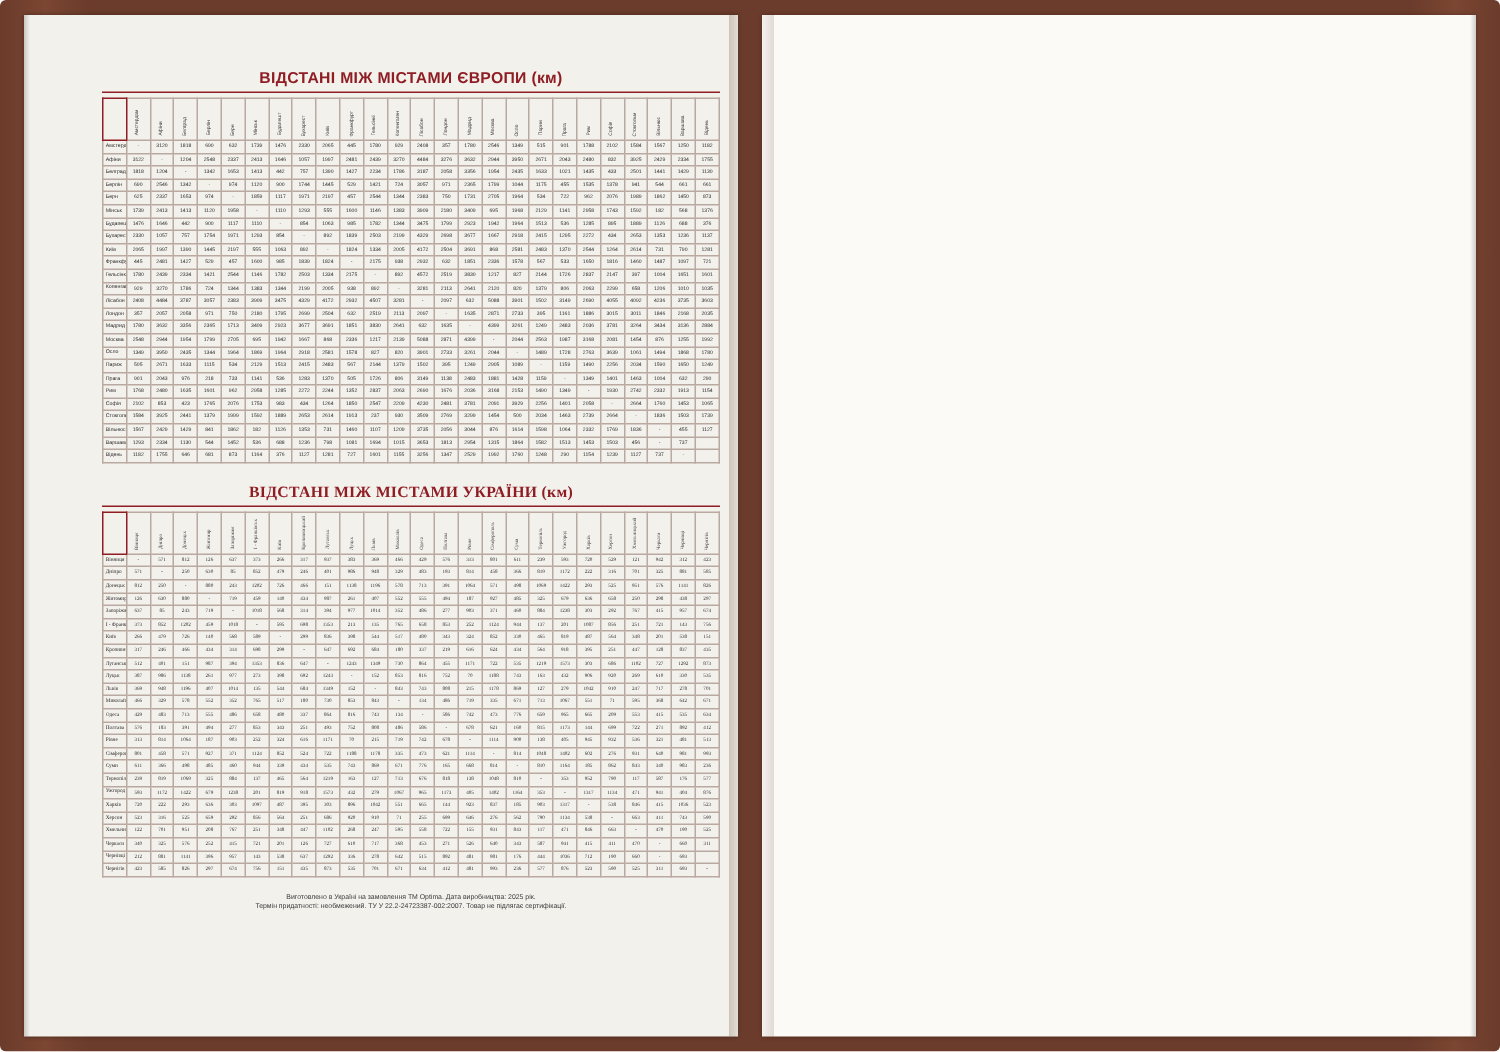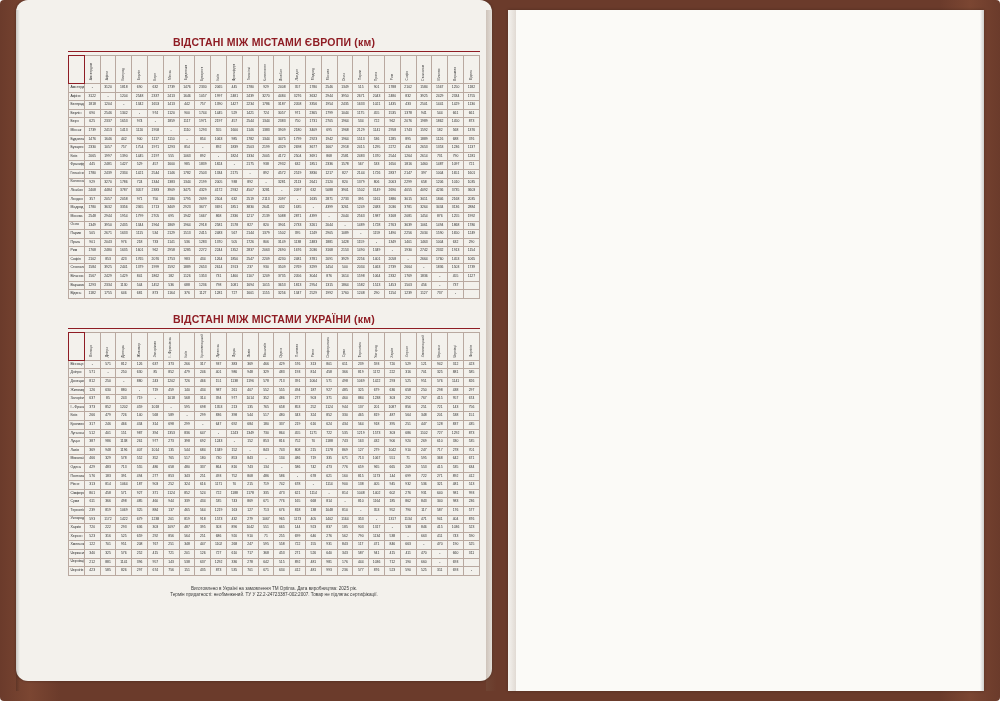--- a/index.html
+++ b/index.html
@@ -25,26 +25,25 @@
     left: 0; top: 0;
     width: 1000px;
     height: 701px;
     background: linear-gradient(90deg, #6b3b2b 0%, #7b4632 3%, #6b3b2b 6%, #6b3b2b 94%, #7b4632 97%, #6b3b2b 100%);
     border-radius: 4px;
   }
   
   .page-left {
     position: absolute;
     left: 16px;
-    top: 0;
+    top: 10px;
     width: 476px;
     height: 681px;
     background: #f3f1ec;
     box-shadow: 0 0 3px rgba(0,0,0,0.35);
-    border-radius: 12px;
   }
   
   .page-right {
     position: absolute;
     left: 508px;
     top: 10px;
     width: 476px;
     height: 681px;
     background: #fbfaf7;
     box-shadow: 0 0 3px rgba(0,0,0,0.25);
@@ -132,20 +131,21 @@
   }
   table.dist td.rowhead {
     text-align: left;
     padding-left: 1.5px;
     font-size: 3.5px;
     width: 34px;
     color: #2b2b2b;
   }
   .sec2 {
     margin-top: 14px;
+    font-family: Liberation Serif, serif;
   }
   .footer {
     margin-top: 10px;
     text-align: center;
     font-size: 4.6px;
     line-height: 1.45;
     color: #3a3a3a;
   }
 </style>
 </head>

